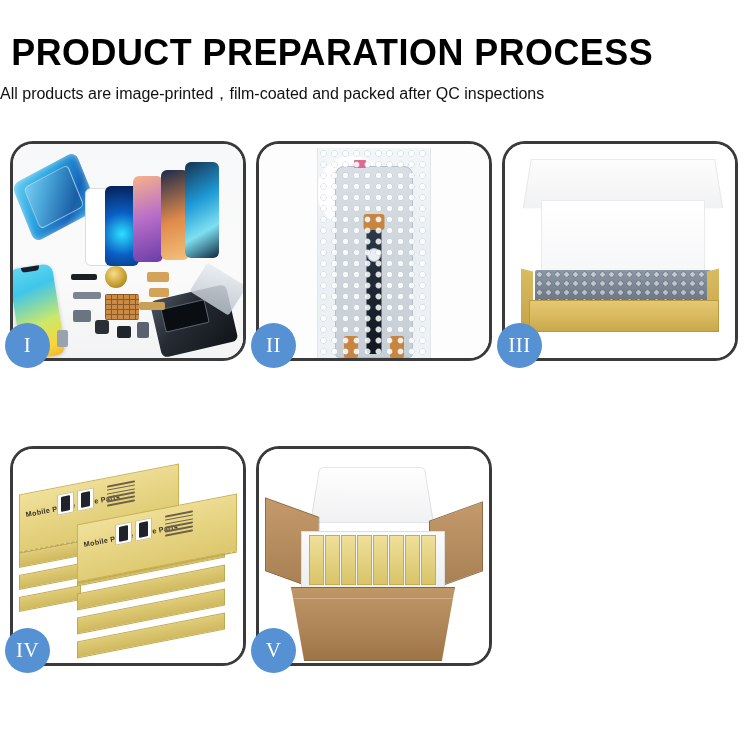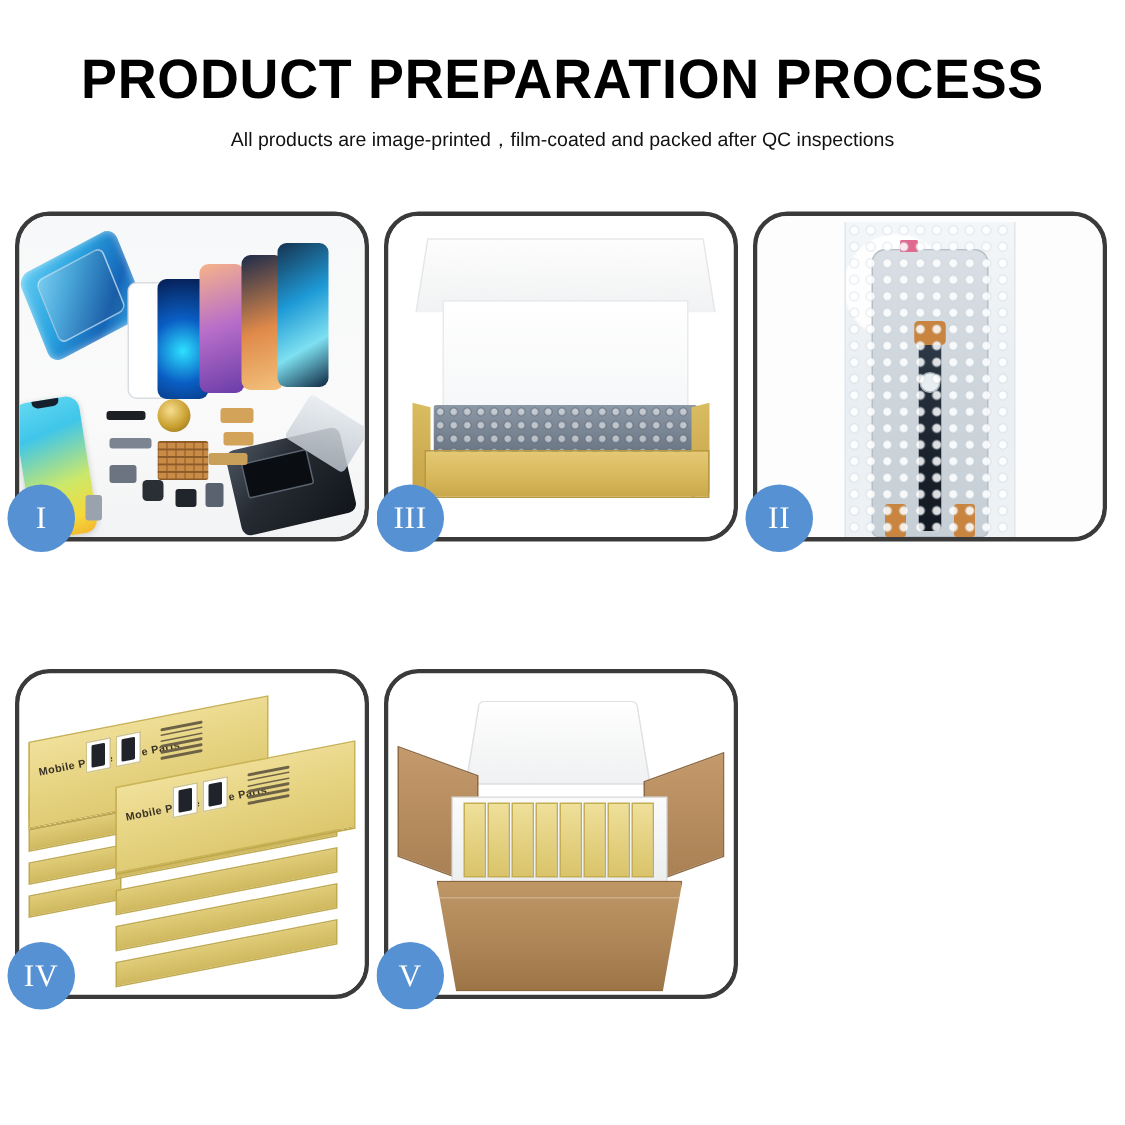--- a/index.html
+++ b/index.html
@@ -6,33 +6,33 @@
   body{
     width:750px;height:750px;
     background:#ffffff;
     font-family:"Liberation Sans", sans-serif;
     overflow:hidden;
     position:relative;
   }
   .page{width:750px;height:750px;position:relative;}
 
   
-  .header{padding-top:34px;text-align:center;}
+  .header{padding-top:34px;text-align:left;}
   .title{
     font-size:37px;
     font-weight:700;
     letter-spacing:.5px;
     color:#000;
     line-height:1.05;
     transform:scaleX(.97);
     white-space:nowrap;
   }
   .subtitle{
     margin-top:11px;
-    font-size:13px;
+    font-size:16px;
     font-weight:400;
     color:#111;
     white-space:nowrap;
   }
 
   
   .grid{
     position:absolute;
     left:10px;top:141px;
     width:730px;height:545px;
@@ -363,44 +363,44 @@
         <div class="prt s7"></div>
         <div class="prt s8"></div>
         <div class="prt s9"></div>
         <div class="prt s10"></div>
         <div class="tool"></div>
       </div>
       <div class="badge">I</div>
     </div>
 
     <div class="panel">
-      <div class="panel-clip p3">
-        <div class="lid"></div>
-        <div class="foam"></div>
-        <div class="bw"></div>
-        <div class="tray-l"></div>
-        <div class="tray-r"></div>
-        <div class="tray-front"></div>
-      </div>
-      <div class="badge">III</div>
-    </div>
-
-    <div class="panel">
       <div class="panel-clip p2">
         <div class="bag">
           <div class="lcd"></div>
           <div class="flex"></div>
           <div class="dot"></div>
           <div class="conn-l"></div>
           <div class="conn-r"></div>
           <div class="label"></div>
           <div class="bubbles"></div>
         </div>
       </div>
       <div class="badge">II</div>
+    </div>
+
+    <div class="panel">
+      <div class="panel-clip p3">
+        <div class="lid"></div>
+        <div class="foam"></div>
+        <div class="bw"></div>
+        <div class="tray-l"></div>
+        <div class="tray-r"></div>
+        <div class="tray-front"></div>
+      </div>
+      <div class="badge">III</div>
     </div>
 
     <div class="panel">
       <div class="panel-clip p4">
         <div class="stack">
 
           <div class="side" style="left:4px;top:62px;width:60px;height:13px;transform:skewY(-11deg);"></div>
           <div class="side" style="left:4px;top:84px;width:60px;height:13px;transform:skewY(-11deg);"></div>
           <div class="side" style="left:4px;top:106px;width:60px;height:13px;transform:skewY(-11deg);"></div>
           <div class="side" style="left:4px;top:128px;width:60px;height:13px;transform:skewY(-11deg);"></div>

